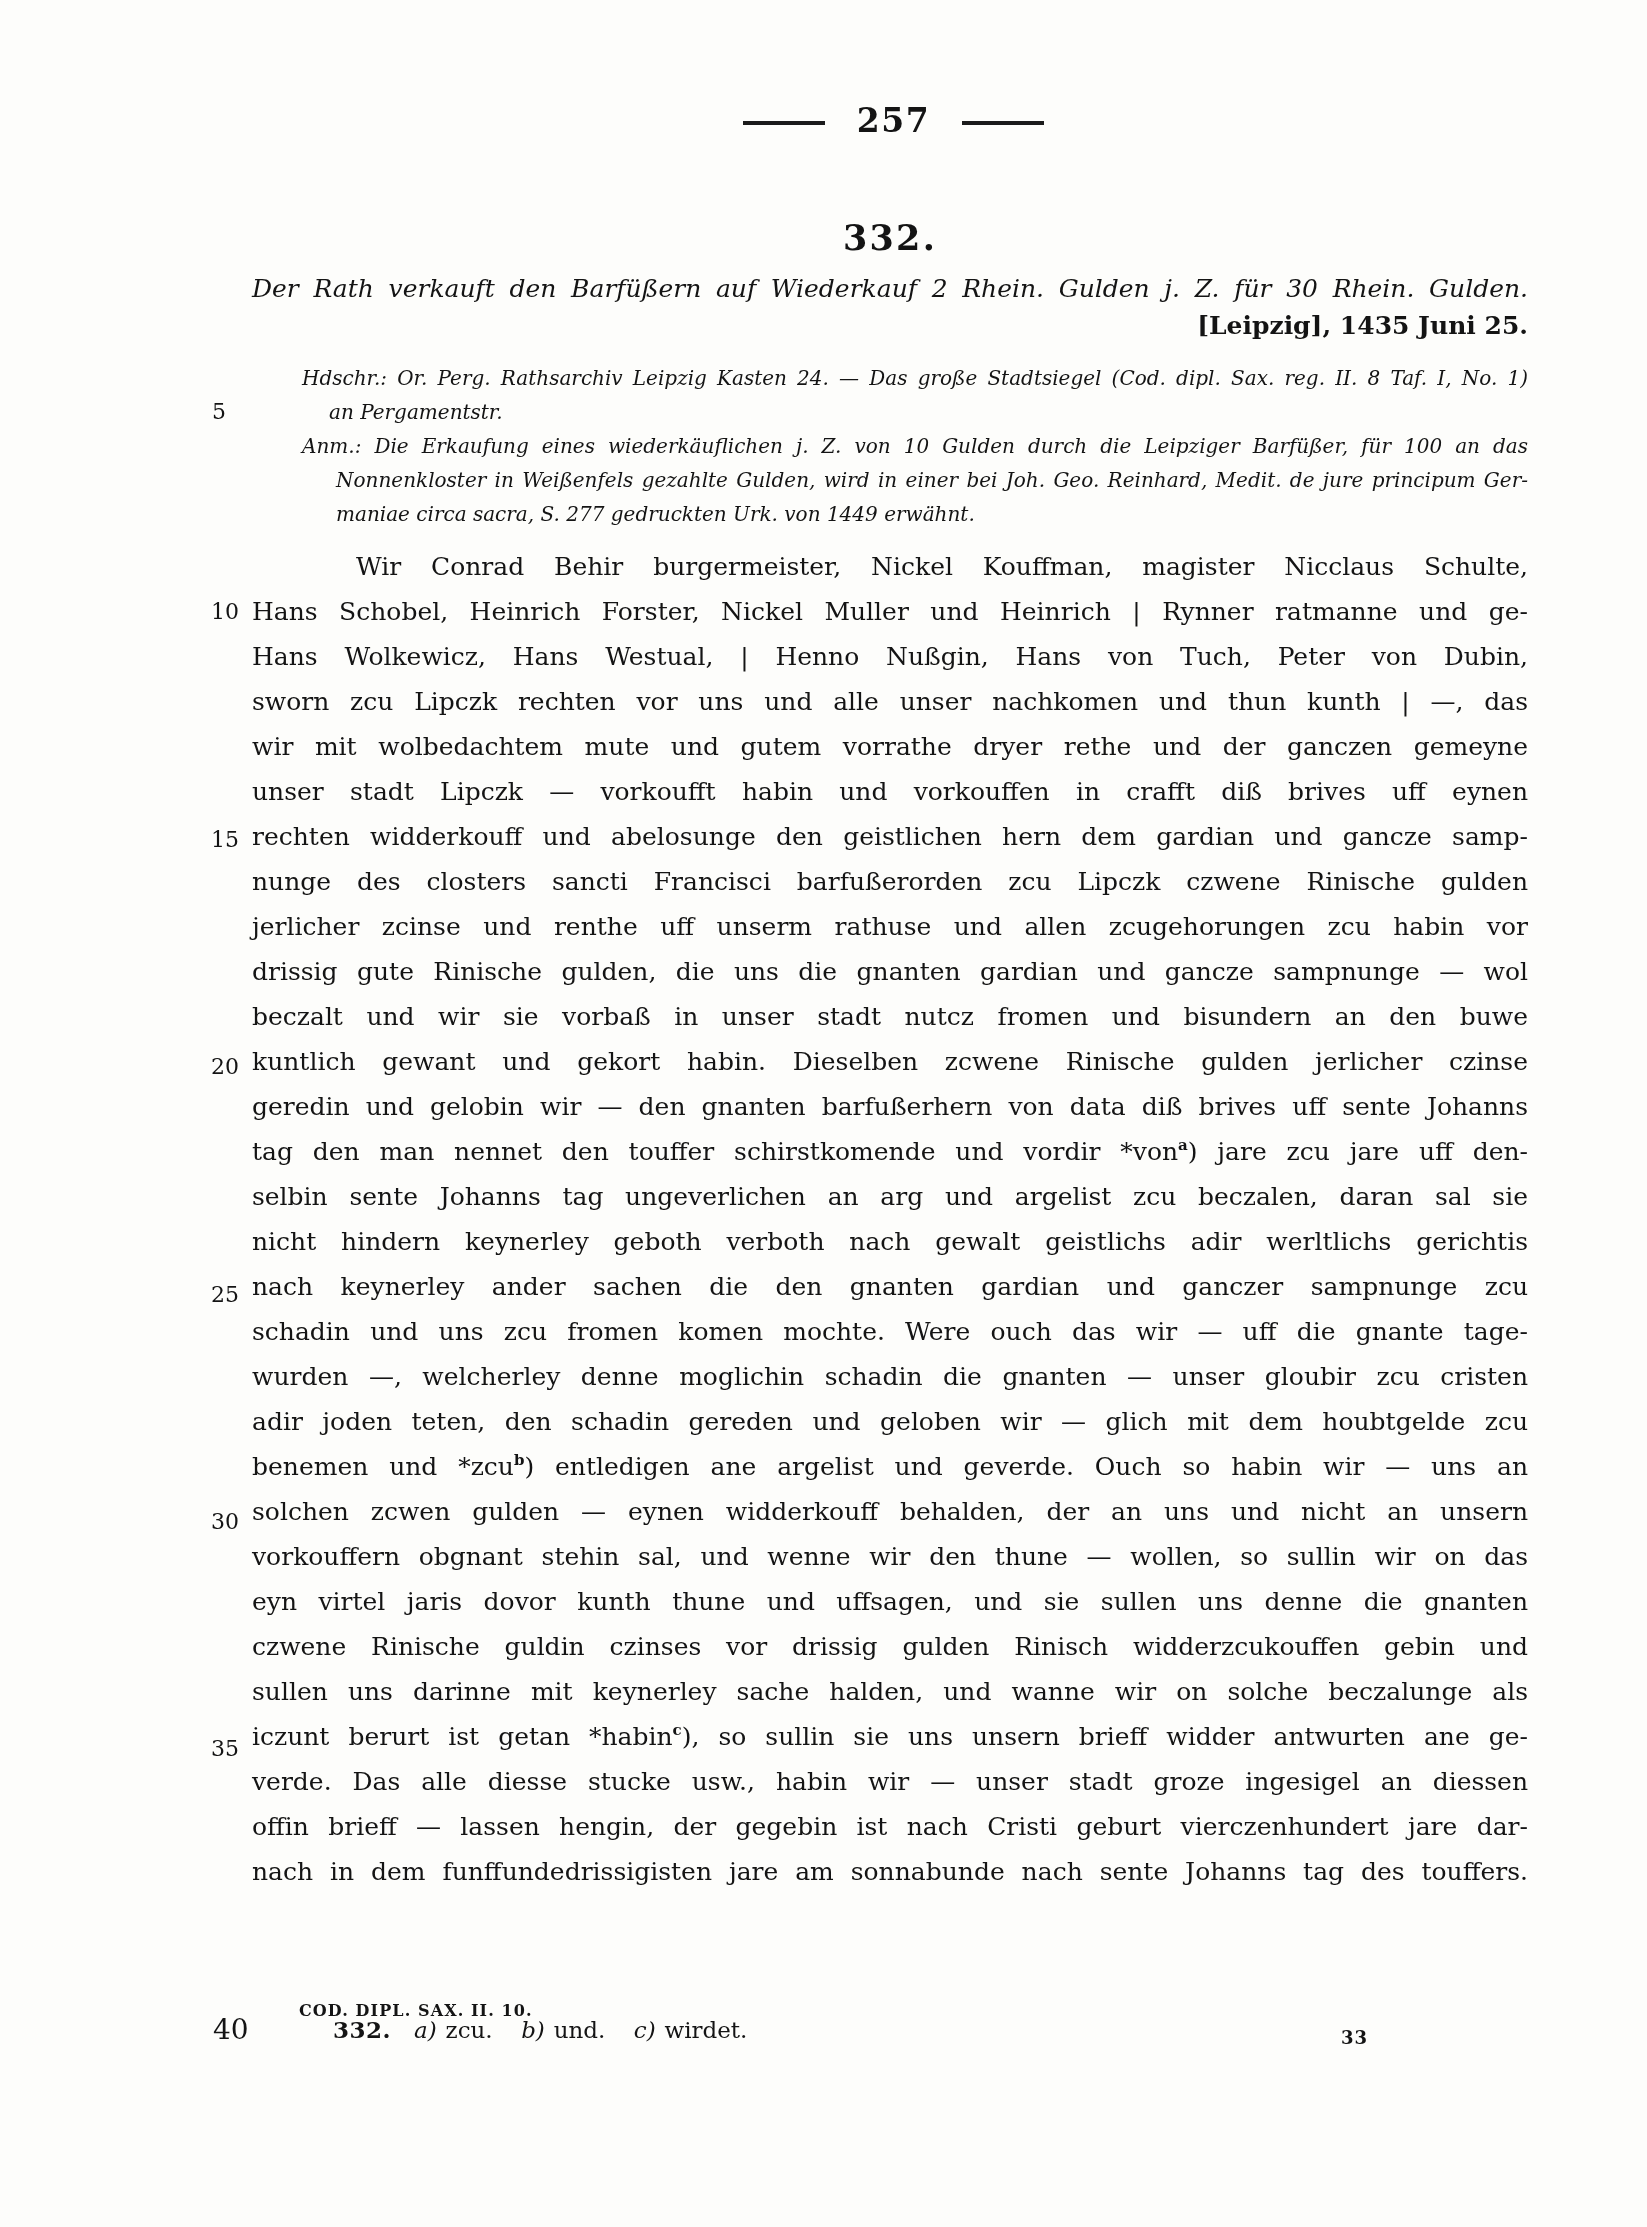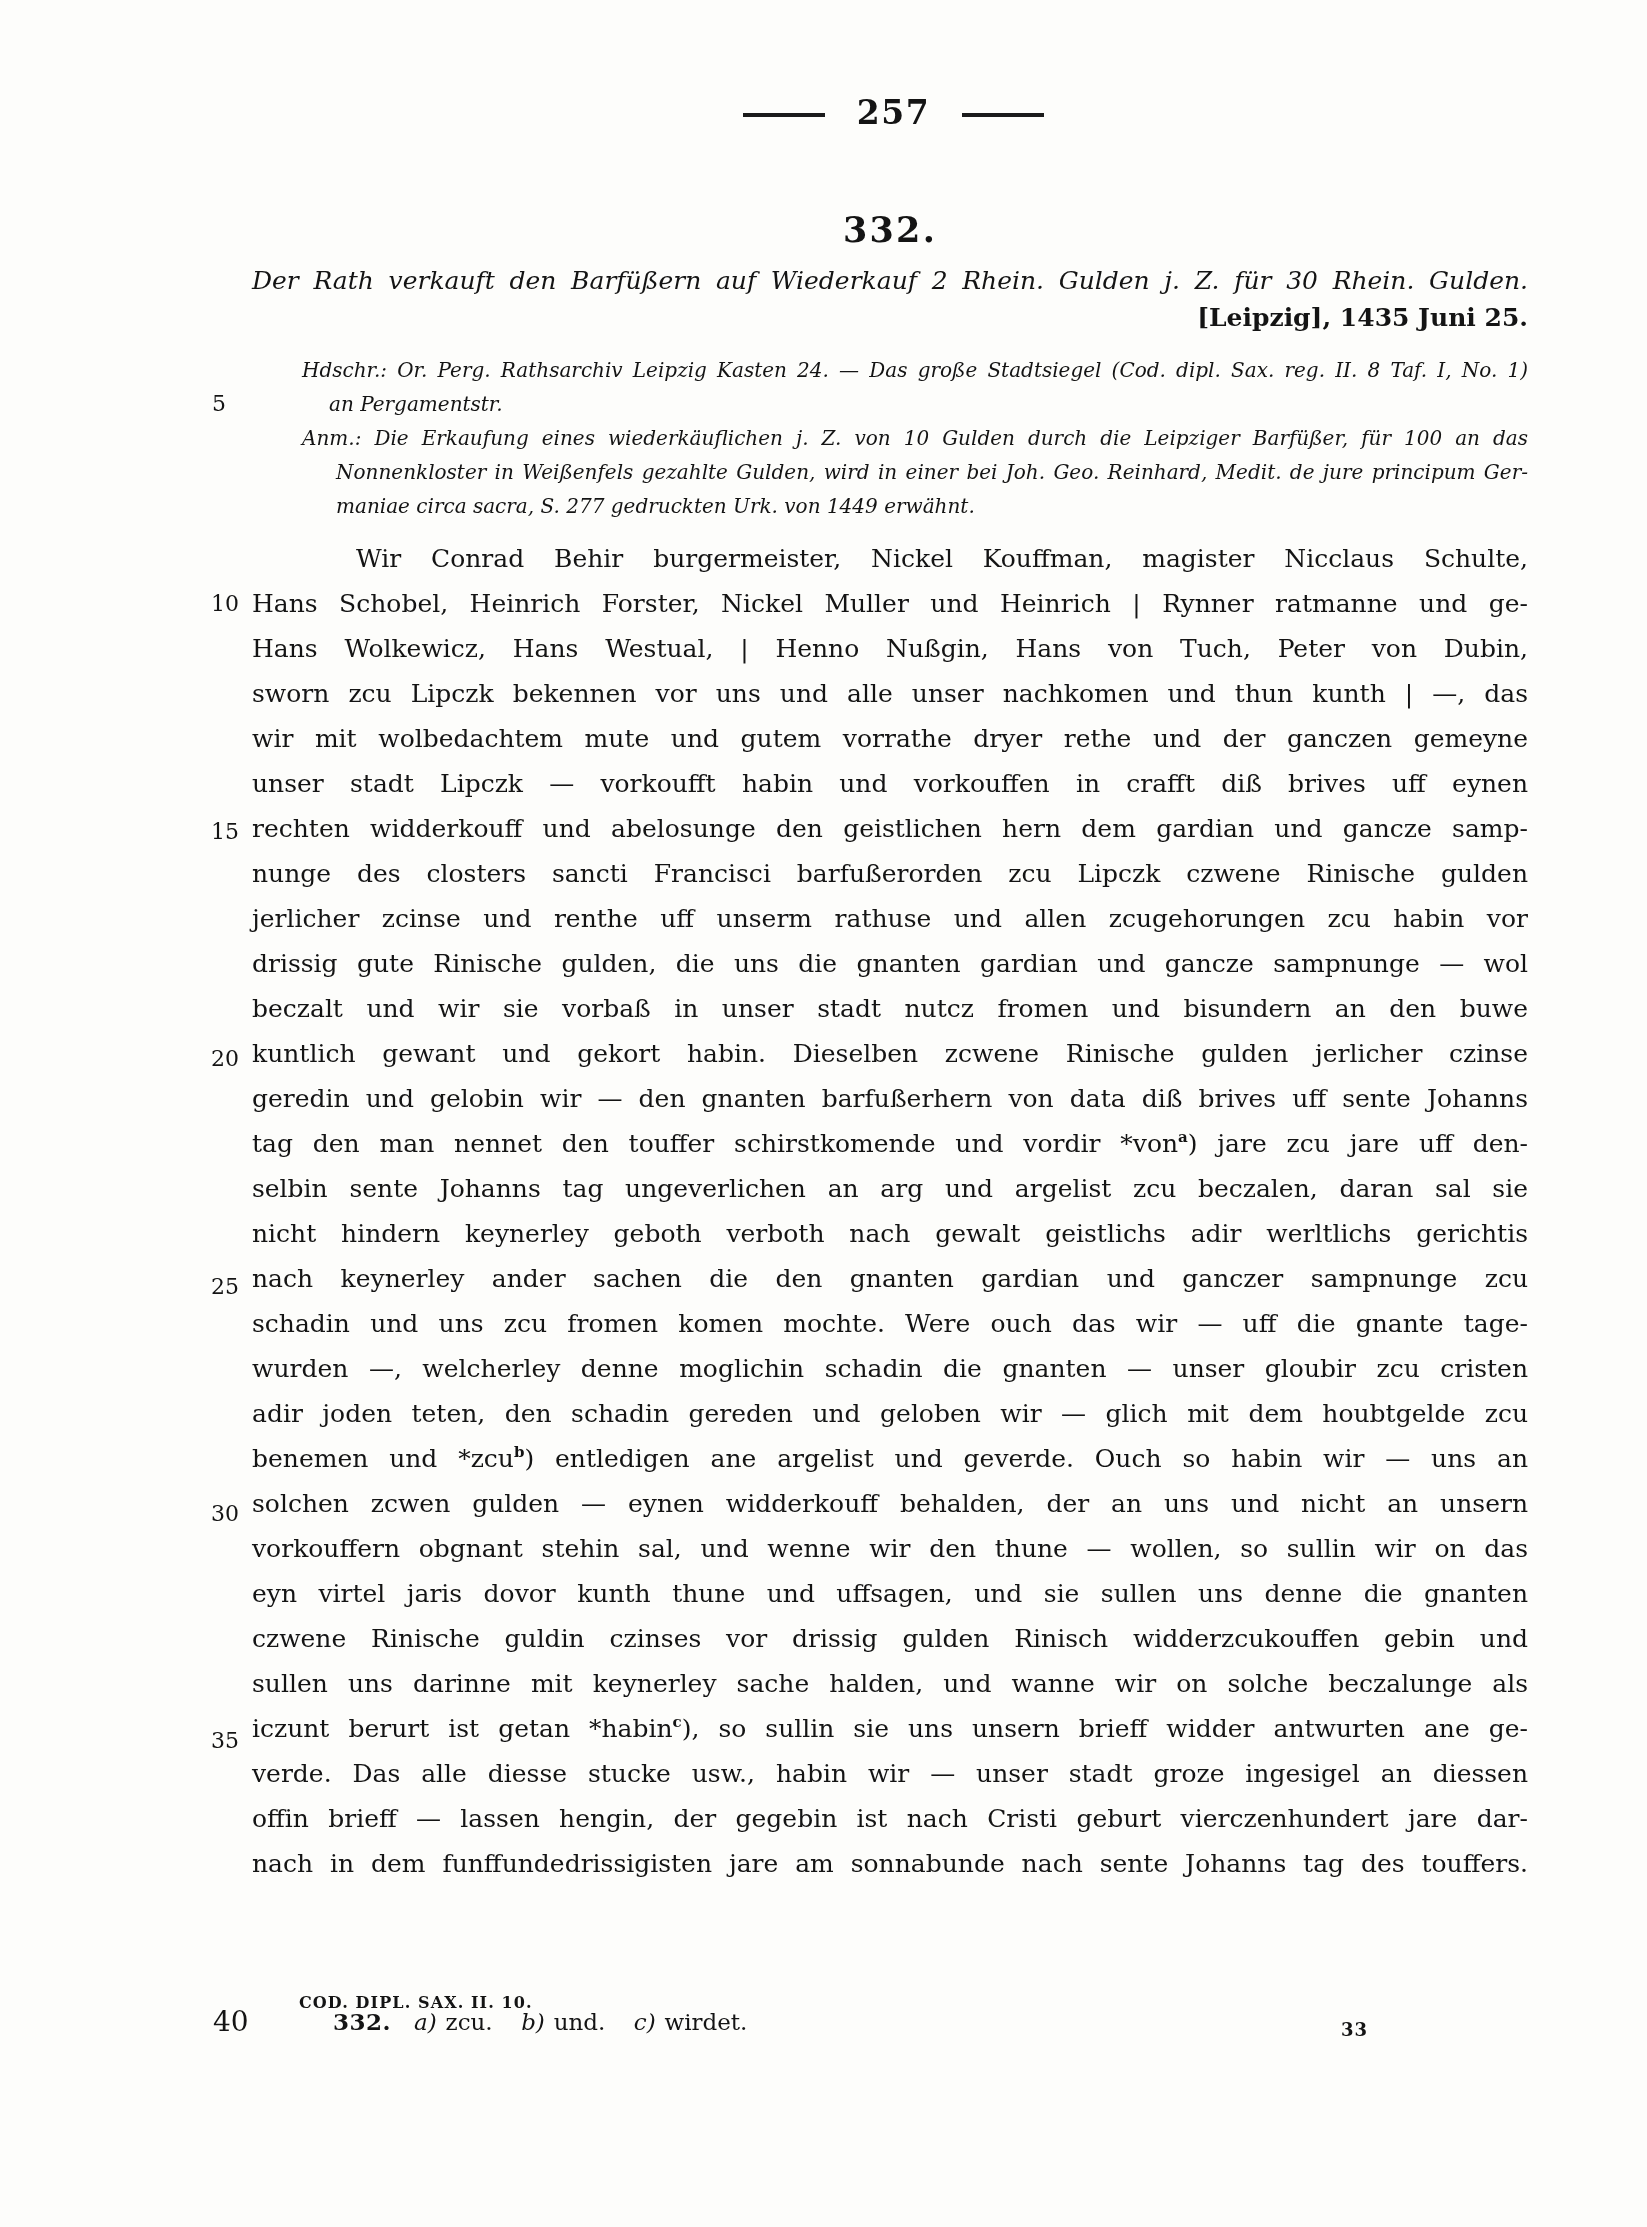--- a/index.html
+++ b/index.html
@@ -4,21 +4,21 @@
 <style>
   html, body { margin: 0; padding: 0; }
   body {
     width: 1647px; height: 2227px;
     background: #fdfdfb;
     color: #141414;
     font-family: "DejaVu Serif", "Liberation Serif", serif;
     position: relative;
     overflow: hidden;
   }
-  .page { position: absolute; inset: 0; }
+  .page { position: absolute; inset: 0; margin-top: 8px; }
 
   
   .header-row {
     position: absolute; left: 707px; top: 92px; width: 373px; height: 41px;
     display: flex; align-items: center; justify-content: center; gap: 32px;
   }
   .header-rule { width: 82px; height: 3.8px; background: #1b1b1b; margin-top: 4.4px; }
   .page-number { font-size: 33px; font-weight: bold; letter-spacing: 1.6px; }
 
   
@@ -128,21 +128,21 @@
       <span class="mnum" style="top:273px">15</span>
       <span class="mnum" style="top:500px">20</span>
       <span class="mnum" style="top:728px">25</span>
       <span class="mnum" style="top:955px">30</span>
       <span class="mnum" style="top:1182px">35</span>
     </div>
 
     <div class="line j indent"><span>Wir Conrad Behir burgermeister, Nickel Kouffman, magister Nicclaus Schulte,</span></div>
     <div class="line j"><span>Hans Schobel, Heinrich Forster, Nickel Muller und Heinrich | Rynner ratmanne und ge-</span></div>
     <div class="line j"><span>Hans Wolkewicz, Hans Westual, | Henno Nußgin, Hans von Tuch, Peter von Dubin,</span></div>
-    <div class="line j"><span>sworn zcu Lipczk bekennen vor uns und alle unser nachkomen und thun kunth | —, das</span></div>
+    <div class="line j"><span>sworn zcu Lipczk rechten vor uns und alle unser nachkomen und thun kunth | —, das</span></div>
     <div class="line j"><span>wir mit wolbedachtem mute und gutem vorrathe dryer rethe und der ganczen gemeyne</span></div>
     <div class="line j"><span>unser stadt Lipczk — vorkoufft habin und vorkouffen in crafft diß brives uff eynen</span></div>
     <div class="line j"><span>rechten widderkouff und abelosunge den geistlichen hern dem gardian und gancze samp-</span></div>
     <div class="line j"><span>nunge des closters sancti Francisci barfußerorden zcu Lipczk czwene Rinische gulden</span></div>
     <div class="line j"><span>jerlicher zcinse und renthe uff unserm rathuse und allen zcugehorungen zcu habin vor</span></div>
     <div class="line j"><span>drissig gute Rinische gulden, die uns die gnanten gardian und gancze sampnunge — wol</span></div>
     <div class="line j"><span>beczalt und wir sie vorbaß in unser stadt nutcz fromen und bisundern an den buwe</span></div>
     <div class="line j"><span>kuntlich gewant und gekort habin.  Dieselben zcwene Rinische gulden jerlicher czinse</span></div>
     <div class="line j"><span>geredin und gelobin wir — den gnanten barfußerhern von data diß brives uff sente Johanns</span></div>
     <div class="line j">

